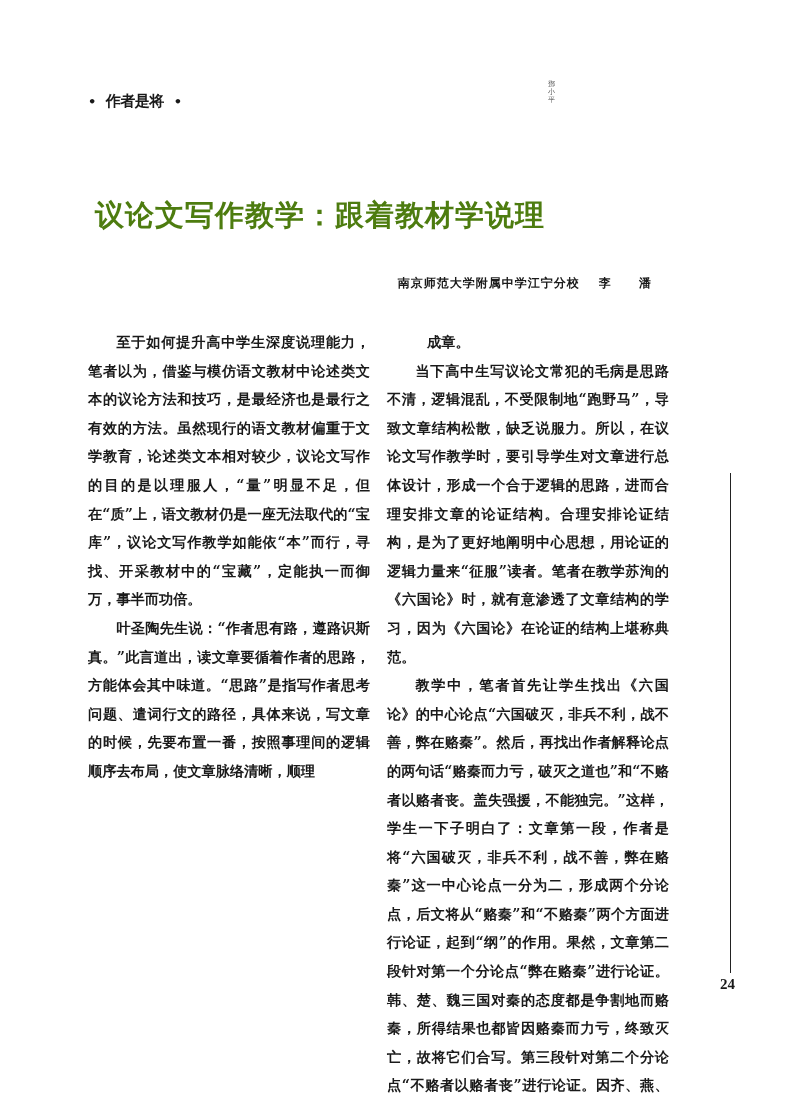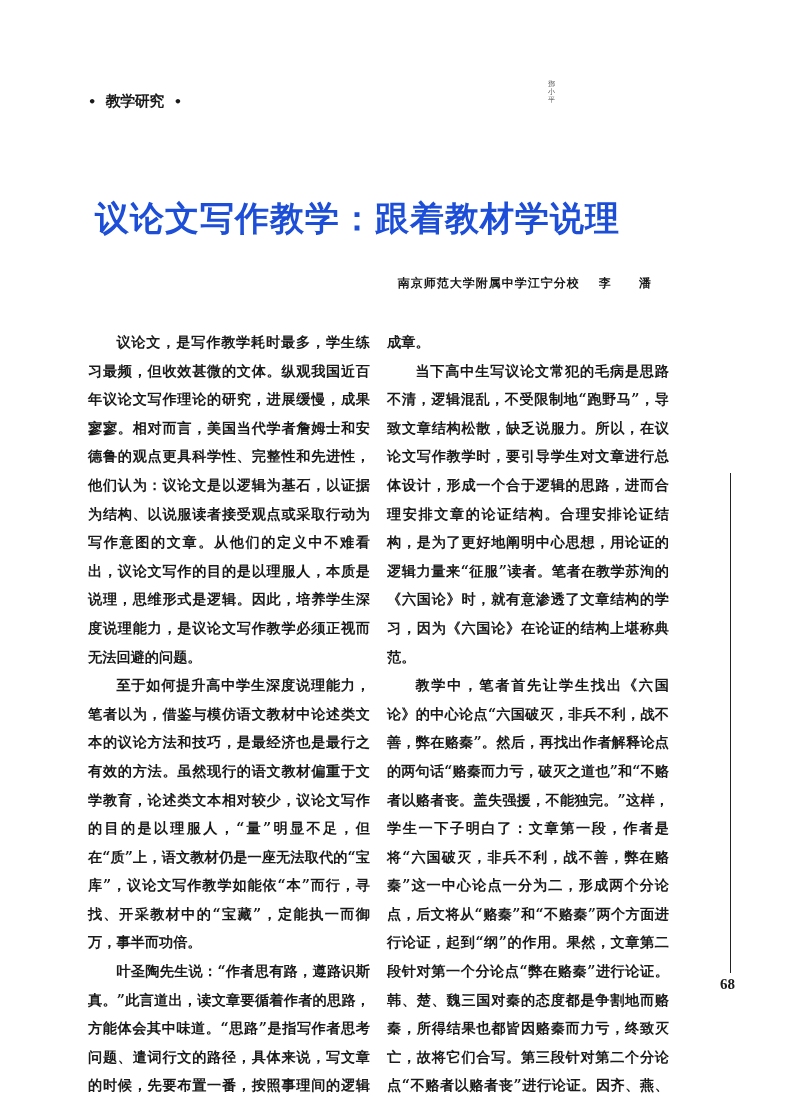--- a/index.html
+++ b/index.html
@@ -13,69 +13,68 @@
   }
   .header-section .dot { font-size: 13px; margin: 0 10px; }
   .header-section .dot:first-child { margin-left: 0; }
   .masthead {
     position: absolute; left: 548px; top: 80px; display: flex; align-items: center;
     font-family: "DejaVu Serif", serif; color: #222;
   }
   .masthead .sig { font-size: 7px; line-height: 8px; width: 8px; margin-right: 8px; color: #555; }
   .masthead .big { font-size: 24px; font-style: italic; letter-spacing: 8px; }
   .title {
-    position: absolute; left: 95px; top: 196px; font-size: 34px; font-weight: bold;
-    font-family: "DejaVu Serif", serif; letter-spacing: 1px; color: #1d4ed8;
+    position: absolute; left: 95px; top: 196px; font-size: 29px; font-weight: bold;
+    font-family: "DejaVu Serif", serif; letter-spacing: 1px; color: #4d7c0f;
   }
   .byline {
     position: absolute; right: 142px; top: 275px; font-size: 12px; font-weight: bold;
     font-family: "DejaVu Serif", serif; letter-spacing: 1px;
   }
   .byline .author { margin-left: 14px; letter-spacing: 12px; }
   .col {
     position: absolute; top: 328px; width: 282px; font-size: 14.2px; line-height: 28.6px;
     font-weight: bold; text-align: justify; font-family: "DejaVu Serif", serif;
   }
   .col.left { left: 88px; }
   .col.right { left: 387px; }
   .col p { margin: 0; text-indent: 2em; }
-  .col p.cont { text-indent: 0; }
+  .col p.cont { text-indent: 0; margin-left: 40px; }
   .col p.subhead { text-align: center; text-indent: 0; }
   .vrule { position: absolute; left: 730px; top: 473px; width: 1px; height: 500px; background: #222; }
   .page-number {
     position: absolute; left: 720px; top: 976px; font-size: 15px; font-weight: bold;
     font-family: "Liberation Serif", serif;
   }
 </style>
 </head>
 <body>
 
 <div class="header-section">
   <span class="dot">•</span>
-  <span>教学研究</span>
+  <span>作者是将</span>
   <span class="dot">•</span>
 </div>
 
 <div class="masthead">
   <span class="sig">鄧小平</span>
 </div>
 
 <div class="title">议论文写作教学：跟着教材学说理</div>
 
 <div class="byline">
   <span>南京师范大学附属中学江宁分校</span>
   <span class="author">李 潘</span>
 </div>
 
 <div class="col left">
-  <p>议论文，是写作教学耗时最多，学生练习最频，但收效甚微的文体。纵观我国近百年议论文写作理论的研究，进展缓慢，成果寥寥。相对而言，美国当代学者詹姆士和安德鲁的观点更具科学性、完整性和先进性，他们认为：议论文是以逻辑为基石，以证据为结构、以说服读者接受观点或采取行动为写作意图的文章。从他们的定义中不难看出，议论文写作的目的是以理服人，本质是说理，思维形式是逻辑。因此，培养学生深度说理能力，是议论文写作教学必须正视而无法回避的问题。</p>
   <p>至于如何提升高中学生深度说理能力，笔者以为，借鉴与模仿语文教材中论述类文本的议论方法和技巧，是最经济也是最行之有效的方法。虽然现行的语文教材偏重于文学教育，论述类文本相对较少，议论文写作的目的是以理服人，“量”明显不足，但在“质”上，语文教材仍是一座无法取代的“宝库”，议论文写作教学如能依“本”而行，寻找、开采教材中的“宝藏”，定能执一而御万，事半而功倍。</p>
   <p>叶圣陶先生说：“作者思有路，遵路识斯真。”此言道出，读文章要循着作者的思路，方能体会其中味道。“思路”是指写作者思考问题、遣词行文的路径，具体来说，写文章的时候，先要布置一番，按照事理间的逻辑顺序去布局，使文章脉络清晰，顺理</p>
 </div>
 
 <div class="col right">
   <p class="cont">成章。</p>
   <p>当下高中生写议论文常犯的毛病是思路不清，逻辑混乱，不受限制地“跑野马”，导致文章结构松散，缺乏说服力。所以，在议论文写作教学时，要引导学生对文章进行总体设计，形成一个合于逻辑的思路，进而合理安排文章的论证结构。合理安排论证结构，是为了更好地阐明中心思想，用论证的逻辑力量来“征服”读者。笔者在教学苏洵的《六国论》时，就有意渗透了文章结构的学习，因为《六国论》在论证的结构上堪称典范。</p>
   <p>教学中，笔者首先让学生找出《六国论》的中心论点“六国破灭，非兵不利，战不善，弊在赂秦”。然后，再找出作者解释论点的两句话“赂秦而力亏，破灭之道也”和“不赂者以赂者丧。盖失强援，不能独完。”这样，学生一下子明白了：文章第一段，作者是将“六国破灭，非兵不利，战不善，弊在赂秦”这一中心论点一分为二，形成两个分论点，后文将从“赂秦”和“不赂秦”两个方面进行论证，起到“纲”的作用。果然，文章第二段针对第一个分论点“弊在赂秦”进行论证。韩、楚、魏三国对秦的态度都是争割地而赂秦，所得结果也都皆因赂秦而力亏，终致灭亡，故将它们合写。第三段针对第二个分论点“不赂者以赂者丧”进行论证。因齐、燕、赵三国对秦的态度不同，就分而写之：齐与秦交好，不助</p>
 </div>
 
 <div class="vrule"></div>
-<div class="page-number">68</div>
+<div class="page-number">24</div>
 
 </body></html>

